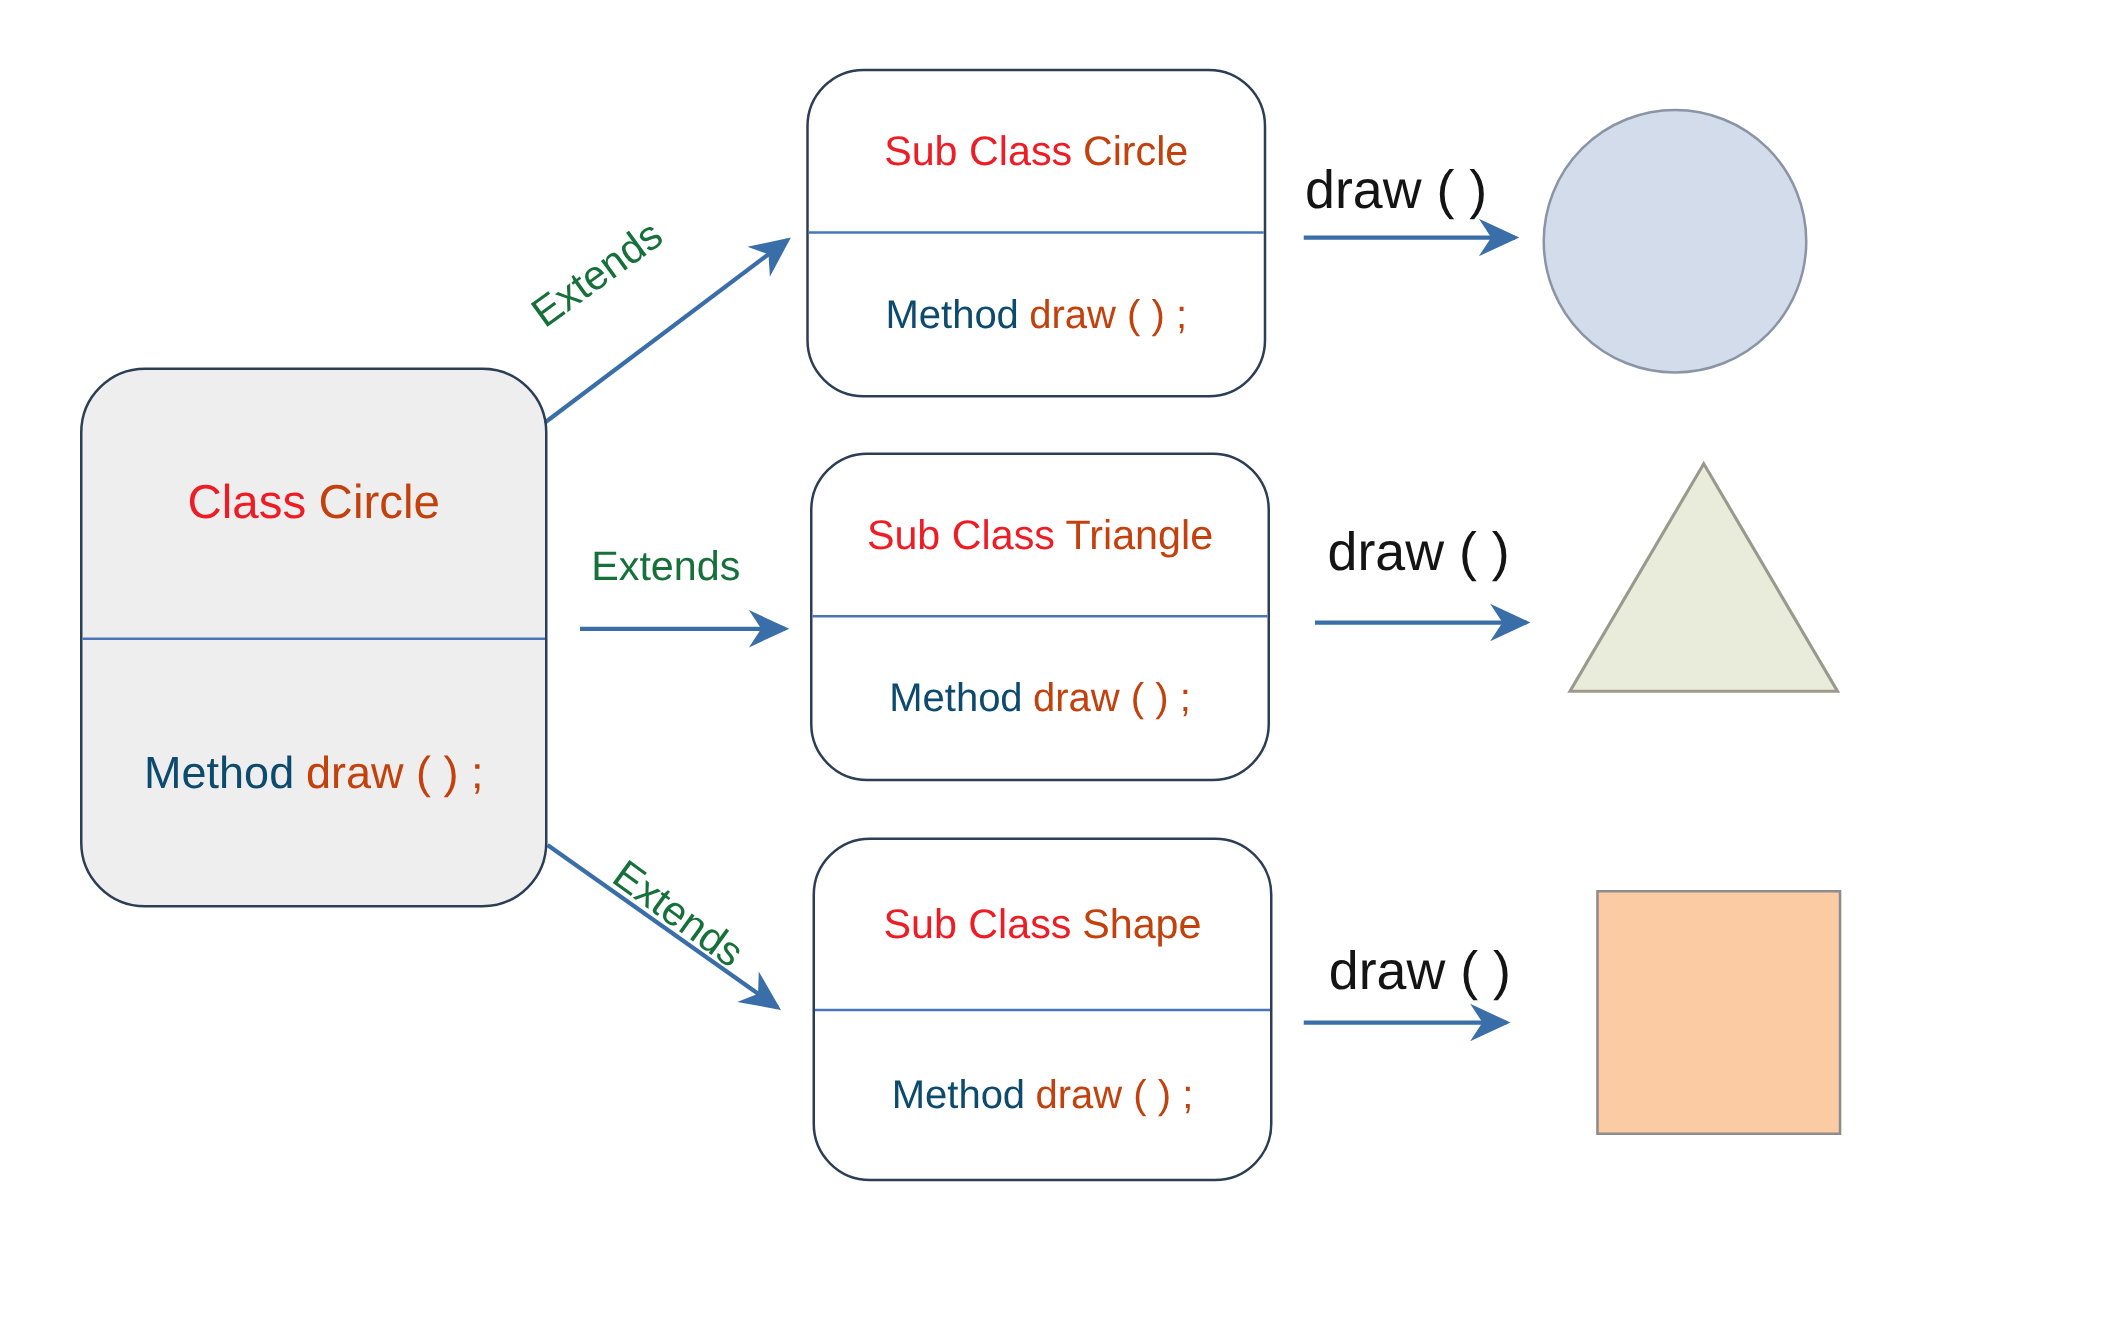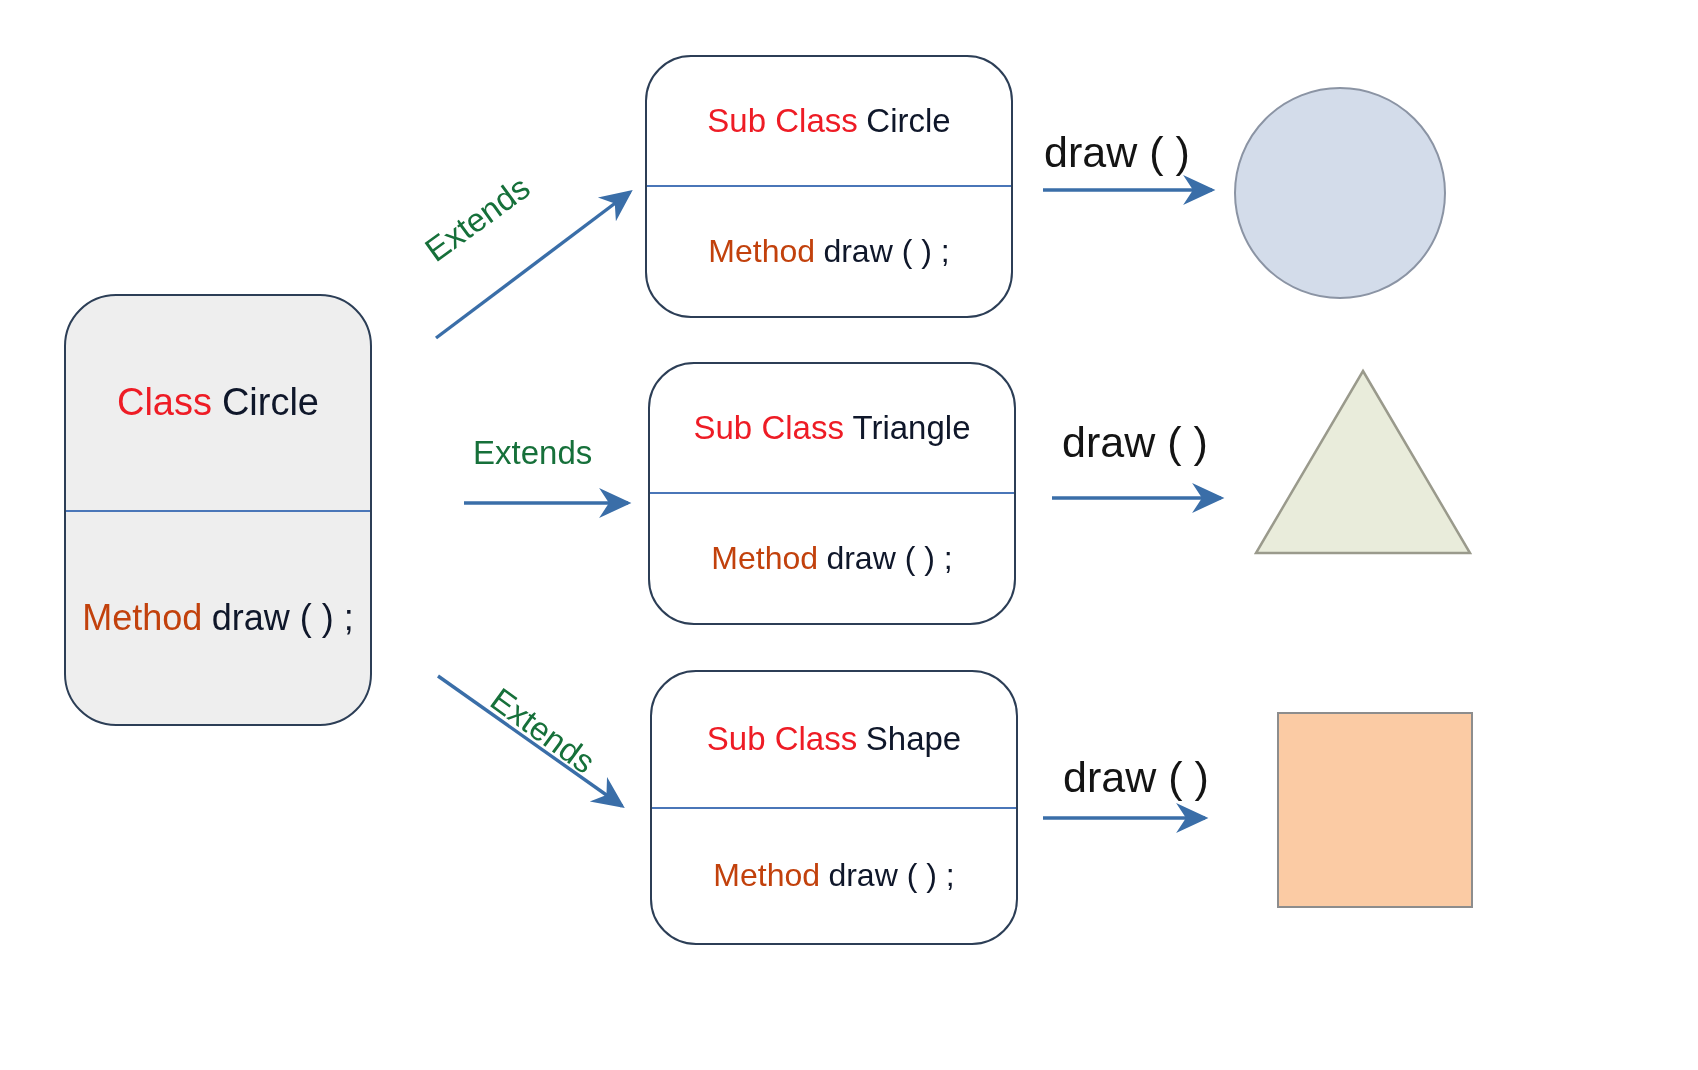--- a/index.html
+++ b/index.html
@@ -50,32 +50,32 @@
     text-align: center;
     white-space: nowrap;
   }
   .box-header {
     border-bottom: 2.5px solid #4a76b8;
   }
   .kw-class {
     color: #ee1c25;
   }
   .kw-method {
+    color: #0c4a6e;
+  }
+  .kw-name, .kw-sig {
     color: #c2410c;
-  }
-  .kw-name, .kw-sig {
-    color: #0f172a;
   }
   .sp { display: inline-block; width: 0.26em; }
 
   
   #base-box {
     left: 64px;
     top: 294px;
-    width: 308px;
+    width: 374px;
     height: 432px;
   }
   #base-box .box-header { height: 216px; font-size: 38px; }
   #base-box .box-body   { height: 214px; font-size: 36px; }
 
   
   .class-box.sub .box-header { font-size: 33px; }
   .class-box.sub .box-body   { font-size: 32px; }
   #sub-box-0 { left: 645px; top: 55px;  width: 368px; height: 263px; }
   #sub-box-1 { left: 648px; top: 362px; width: 368px; height: 263px; }

